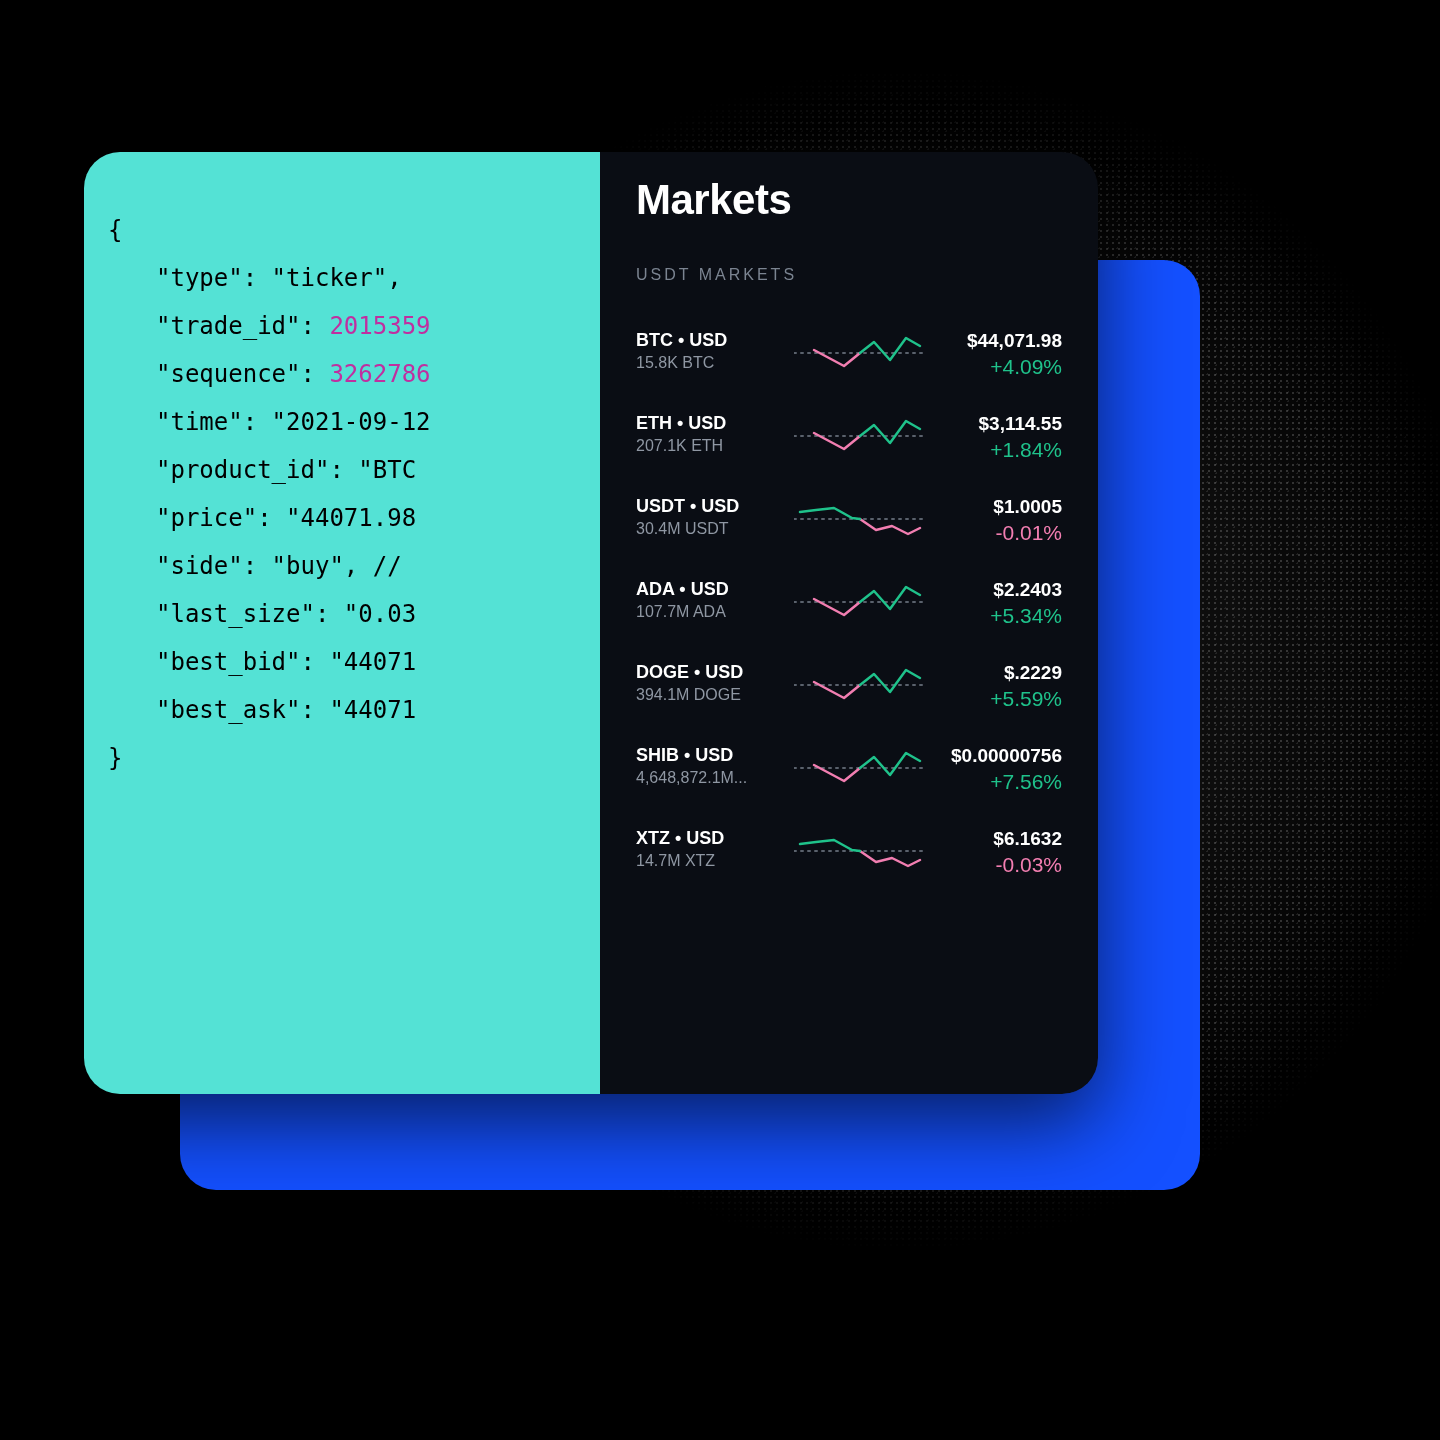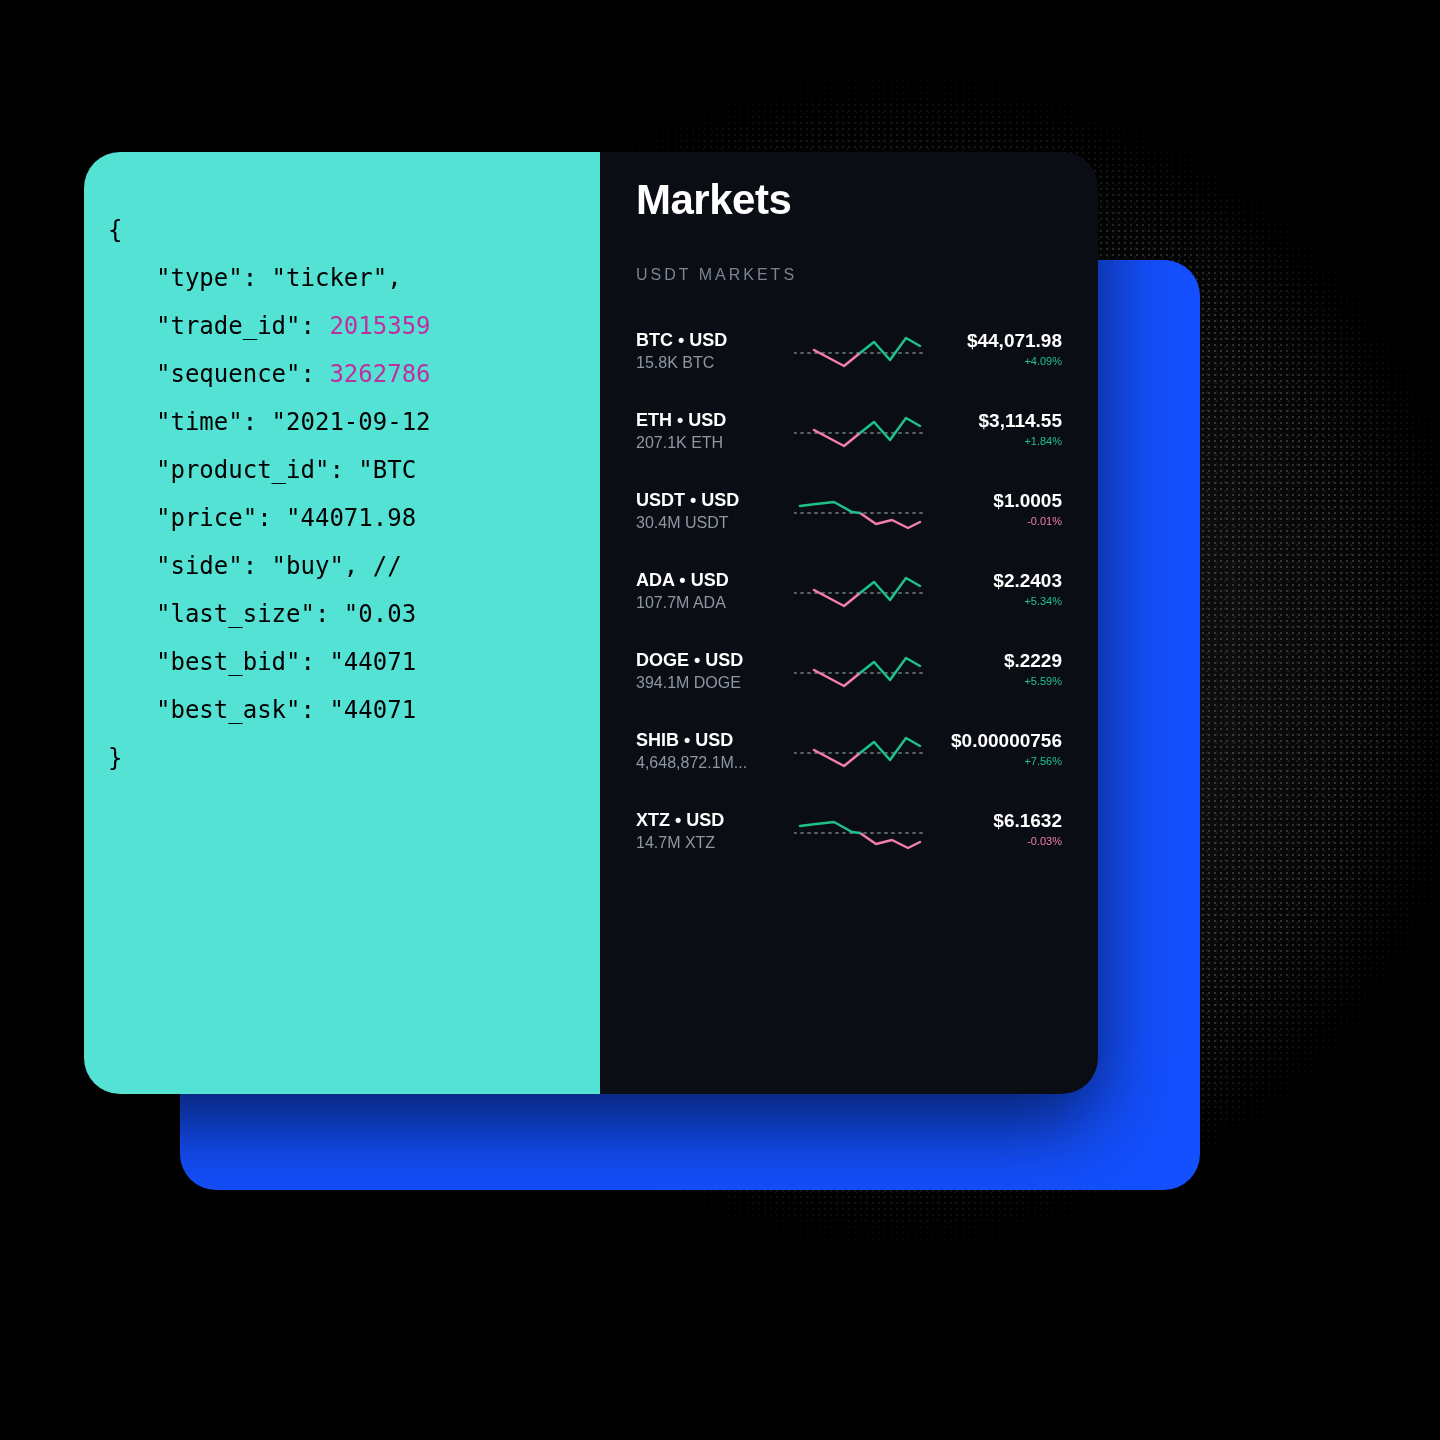--- a/index.html
+++ b/index.html
@@ -94,21 +94,21 @@
       align-items: flex-start;
       justify-content: space-between;
       padding: 16px 0 18px 0;
     }
     .mkt-left { width: 150px; overflow: hidden; }
     .mkt-pair { font-size: 18px; font-weight: 600; color: #fff; white-space: nowrap; }
     .mkt-sub { font-size: 16px; color: #8f97a3; margin-top: 3px; white-space: nowrap; text-overflow: ellipsis; overflow: hidden; }
     .mkt-spark { width: 130px; height: 46px; flex-shrink: 0; }
     .mkt-right { text-align: right; min-width: 130px; }
     .mkt-price { font-size: 19px; font-weight: 600; color: #fff; white-space: nowrap; }
-    .mkt-change { font-size: 11px; margin-top: 3px; }
+    .mkt-change { font-size: 21px; margin-top: 3px; }
     .pos { color: #1fc28b; }
     .neg { color: #f27eb1; }
     svg { display: block; }
   </style>
 </head>
 <body>
 
 <div class="noise-halo"></div>
 <div class="blue-card"></div>
 

